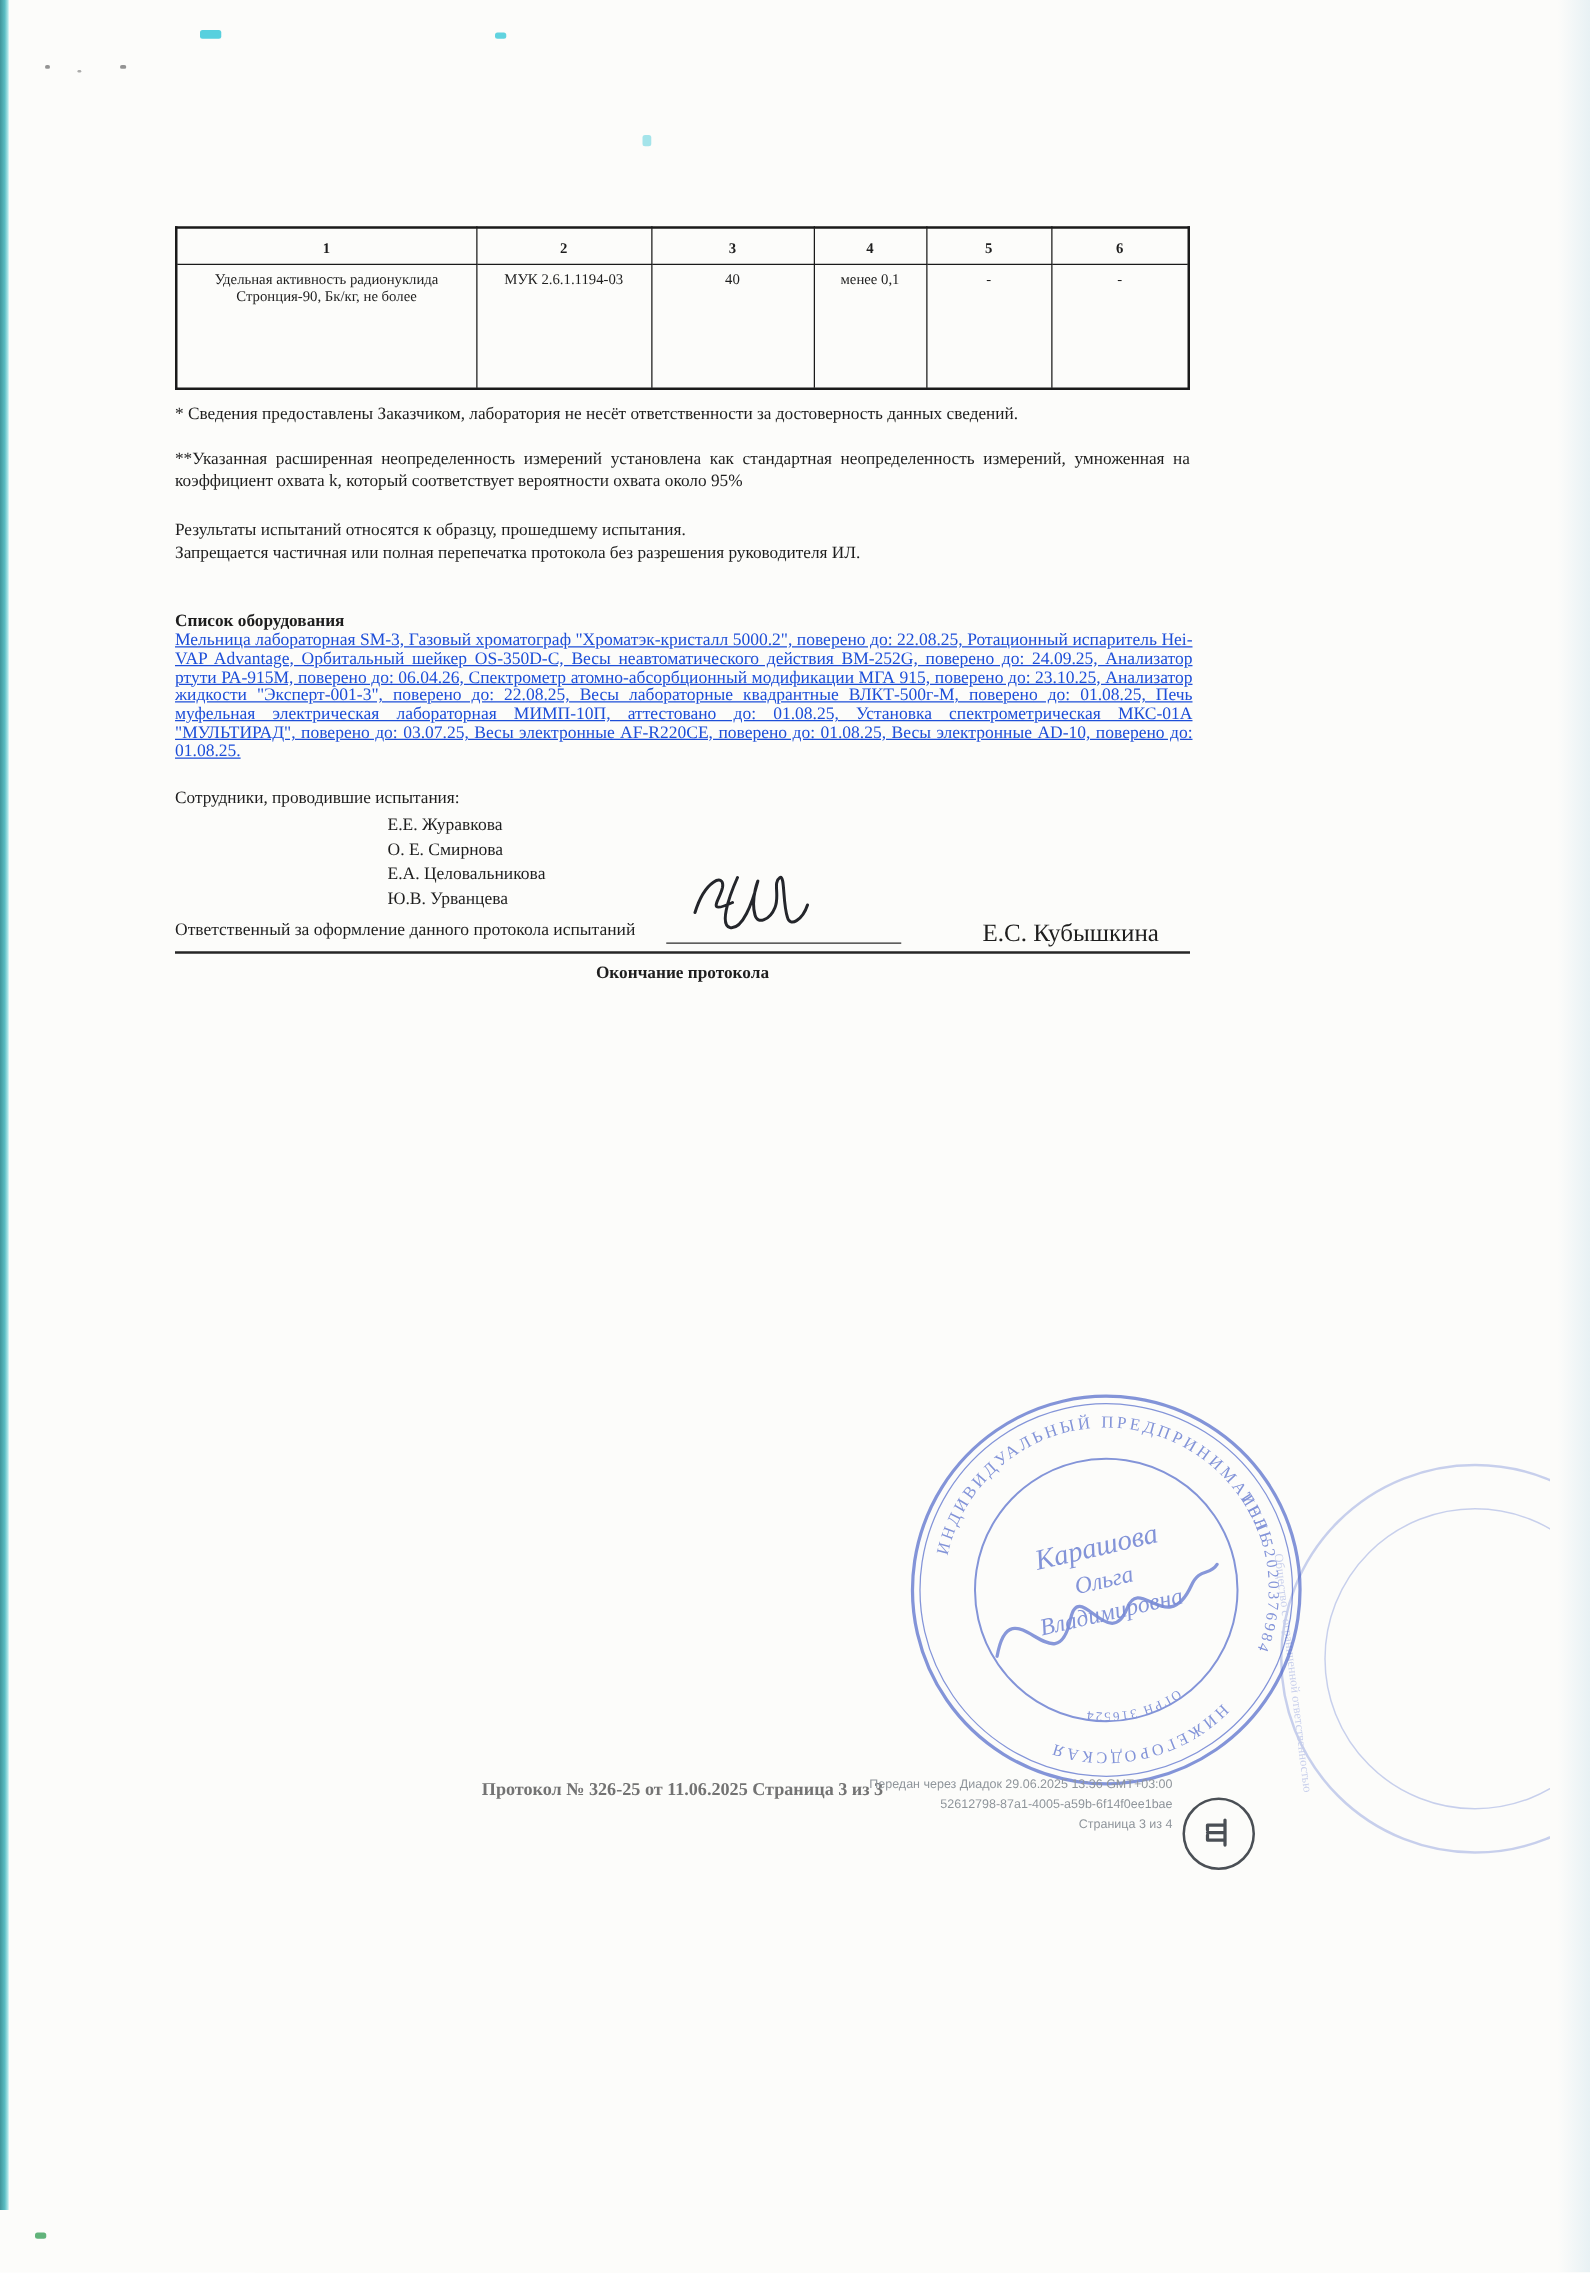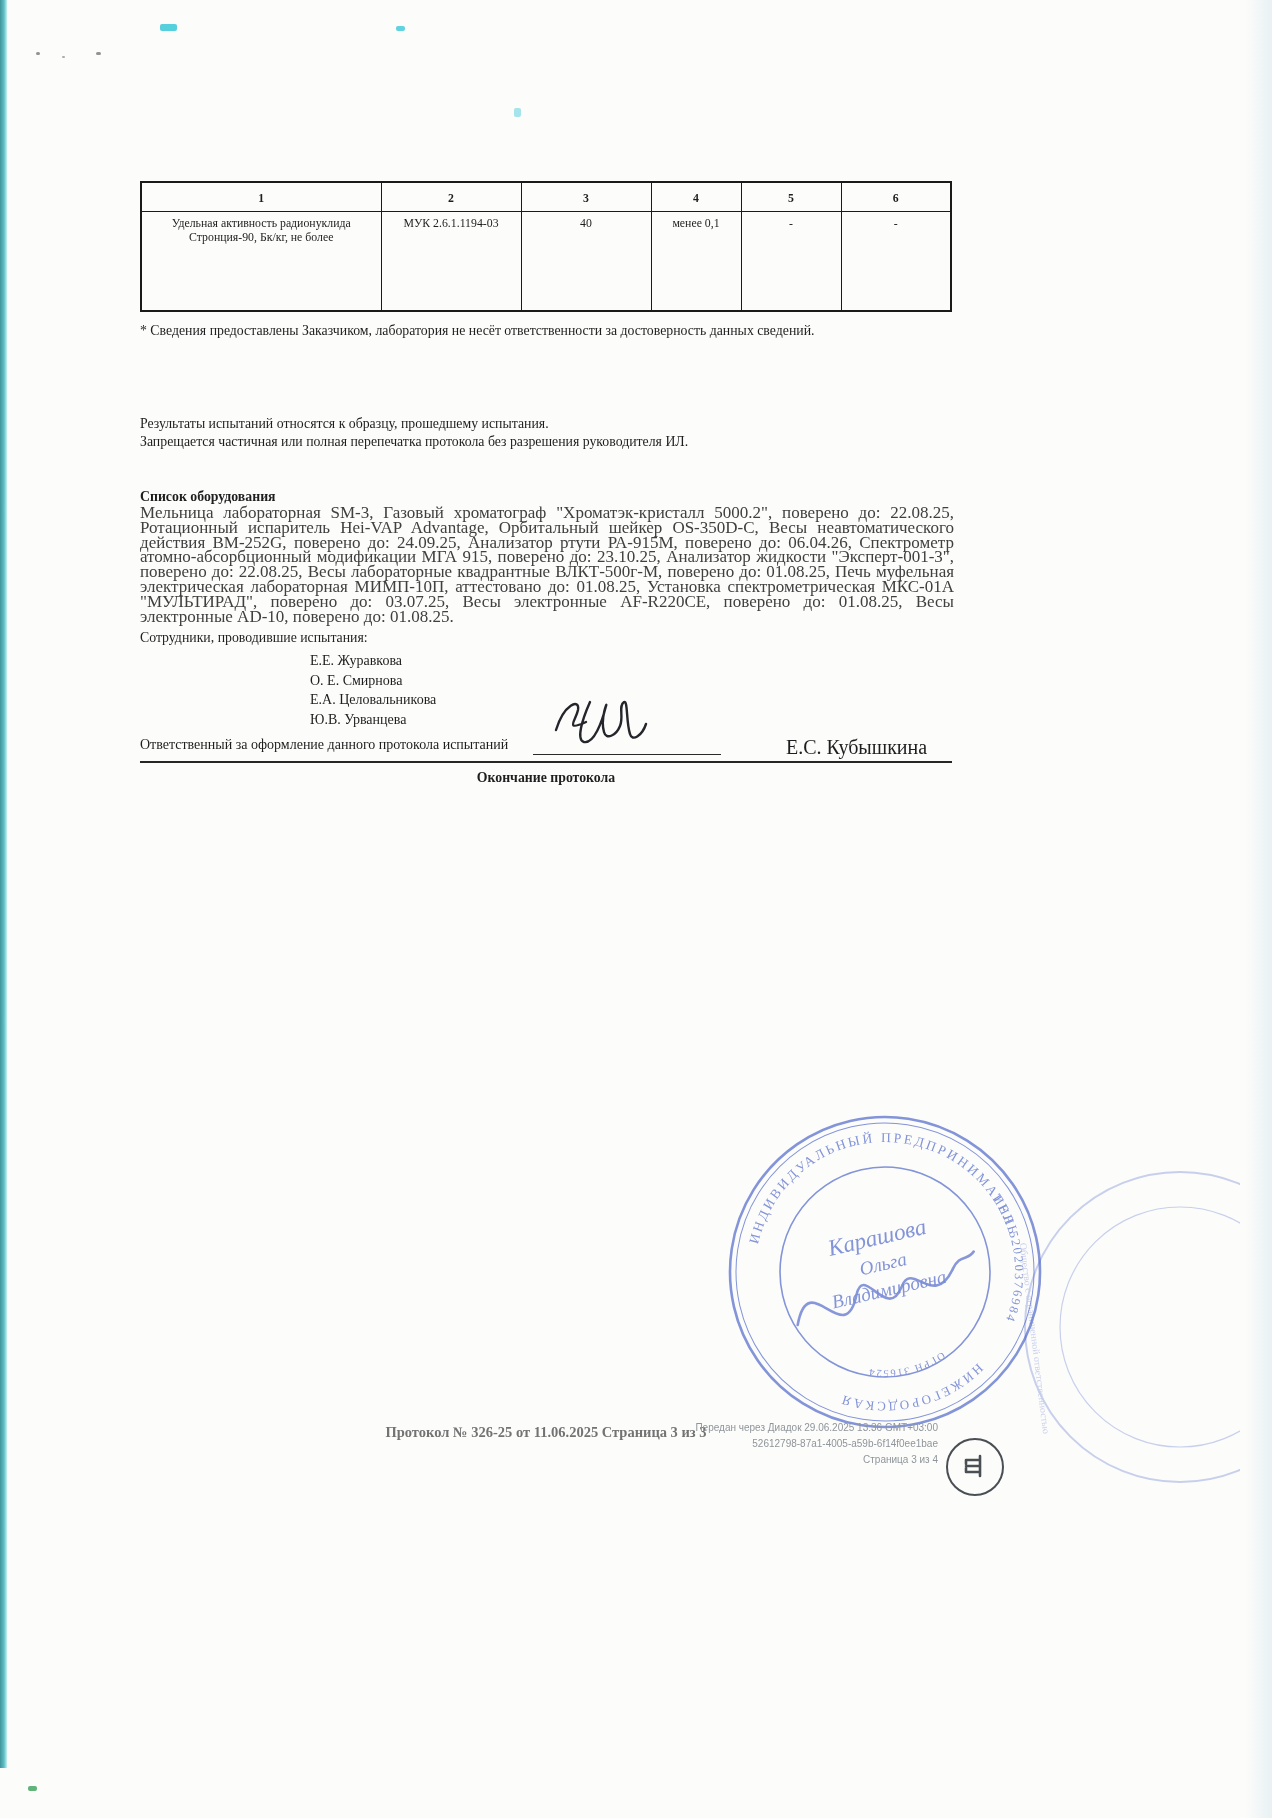--- a/index.html
+++ b/index.html
@@ -33,21 +33,21 @@
     padding:4px 4px 2px 4px;
   }
   #results-table{border:2px solid #1a1a1a;}
   #results-table th{height:22px;font-weight:bold;vertical-align:middle;}
   #results-table td{height:92px;}
 
   .para{left:140px;width:812px;font-size:13.8px;line-height:18px;}
   .just{text-align:justify;}
   .bold{font-weight:bold;}
 
-  #equipment-text{left:140px;top:506px;width:814px;font-size:17px;line-height:14.8px;text-align:justify;color:#404040;}
+  #equipment-text{left:140px;top:506px;width:814px;font-size:14px;line-height:14.8px;text-align:justify;color:#1d4ed8;text-decoration:underline;}
 
   #staff-names{left:310px;top:651px;font-size:14px;line-height:19.5px;}
 
   #sign-line{left:533px;top:753px;width:188px;border-bottom:1.6px solid #2b2b2b;height:1px;}
   #divider{left:140px;top:761px;width:812px;border-top:2.2px solid #262626;height:0;}
 
   #footer-protocol{left:140px;top:1424px;width:812px;text-align:center;font-size:14.5px;font-weight:bold;color:#737373;}
 
   #diadoc-block{left:600px;top:1420px;width:338px;text-align:right;
     font-family:"Liberation Sans", sans-serif;
@@ -99,20 +99,21 @@
         <td>МУК 2.6.1.1194-03</td>
         <td>40</td>
         <td>менее 0,1</td>
         <td>-</td>
         <td>-</td>
       </tr>
     </tbody>
   </table>
 
   <div class="abs para" style="top:322px;">* Сведения предоставлены Заказчиком, лаборатория не несёт ответственности за достоверность данных сведений.</div>
+  <div class="abs para just" style="top:358px;">**Указанная расширенная неопределенность измерений установлена как стандартная неопределенность измерений, умноженная на коэффициент охвата k, который соответствует вероятности охвата около 95%</div>
 
   <div class="abs para" style="top:415px;">
     <div>Результаты испытаний относятся к образцу, прошедшему испытания.</div>
     <div>Запрещается частичная или полная перепечатка протокола без разрешения руководителя ИЛ.</div>
   </div>
 
   <div class="abs para bold" style="top:488px;">Список оборудования</div>
   <div id="equipment-text" class="abs">Мельница лабораторная SM-3, Газовый хроматограф "Хроматэк-кристалл 5000.2", поверено до: 22.08.25, Ротационный испаритель Hei-VAP Advantage, Орбитальный шейкер OS-350D-C, Весы неавтоматического действия BM-252G, поверено до: 24.09.25, Анализатор ртути  РА-915М, поверено до: 06.04.26, Спектрометр атомно-абсорбционный модификации МГА 915, поверено до: 23.10.25, Анализатор жидкости "Эксперт-001-3", поверено до: 22.08.25, Весы лабораторные квадрантные ВЛКТ-500г-М, поверено до: 01.08.25, Печь муфельная электрическая лабораторная МИМП-10П, аттестовано до: 01.08.25, Установка спектрометрическая МКС-01А "МУЛЬТИРАД", поверено до: 03.07.25, Весы электронные AF-R220CE, поверено до: 01.08.25, Весы электронные AD-10, поверено до: 01.08.25.</div>
 
   <div class="abs para" style="top:629px;">Сотрудники, проводившие испытания:</div>

